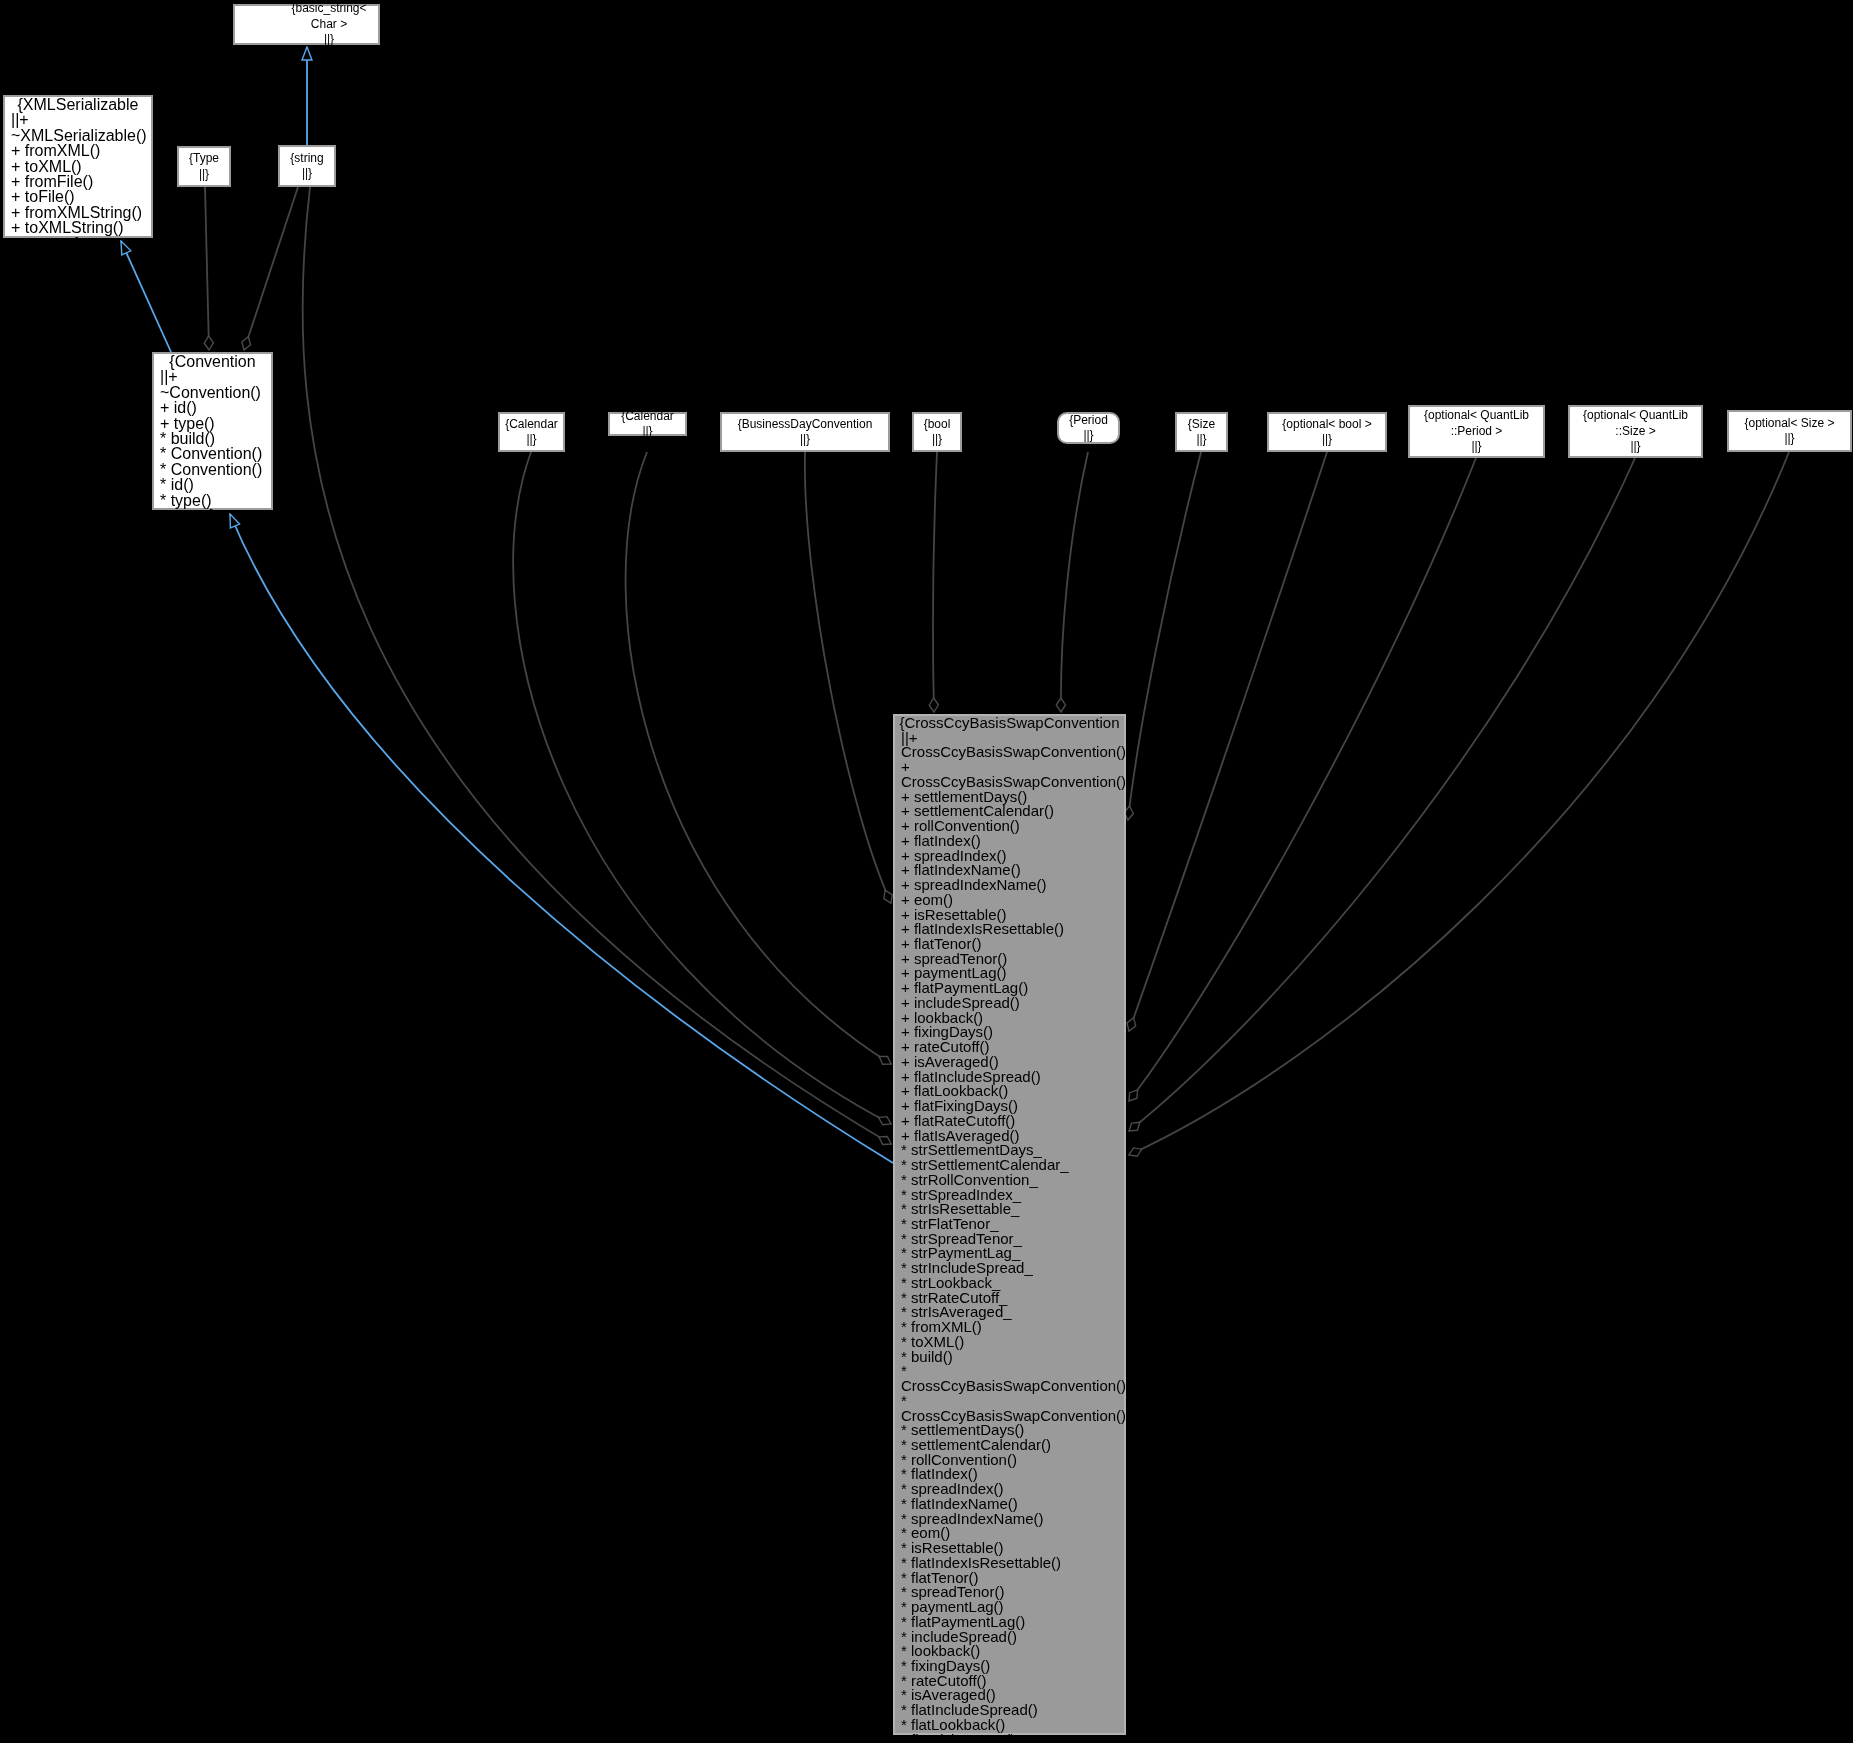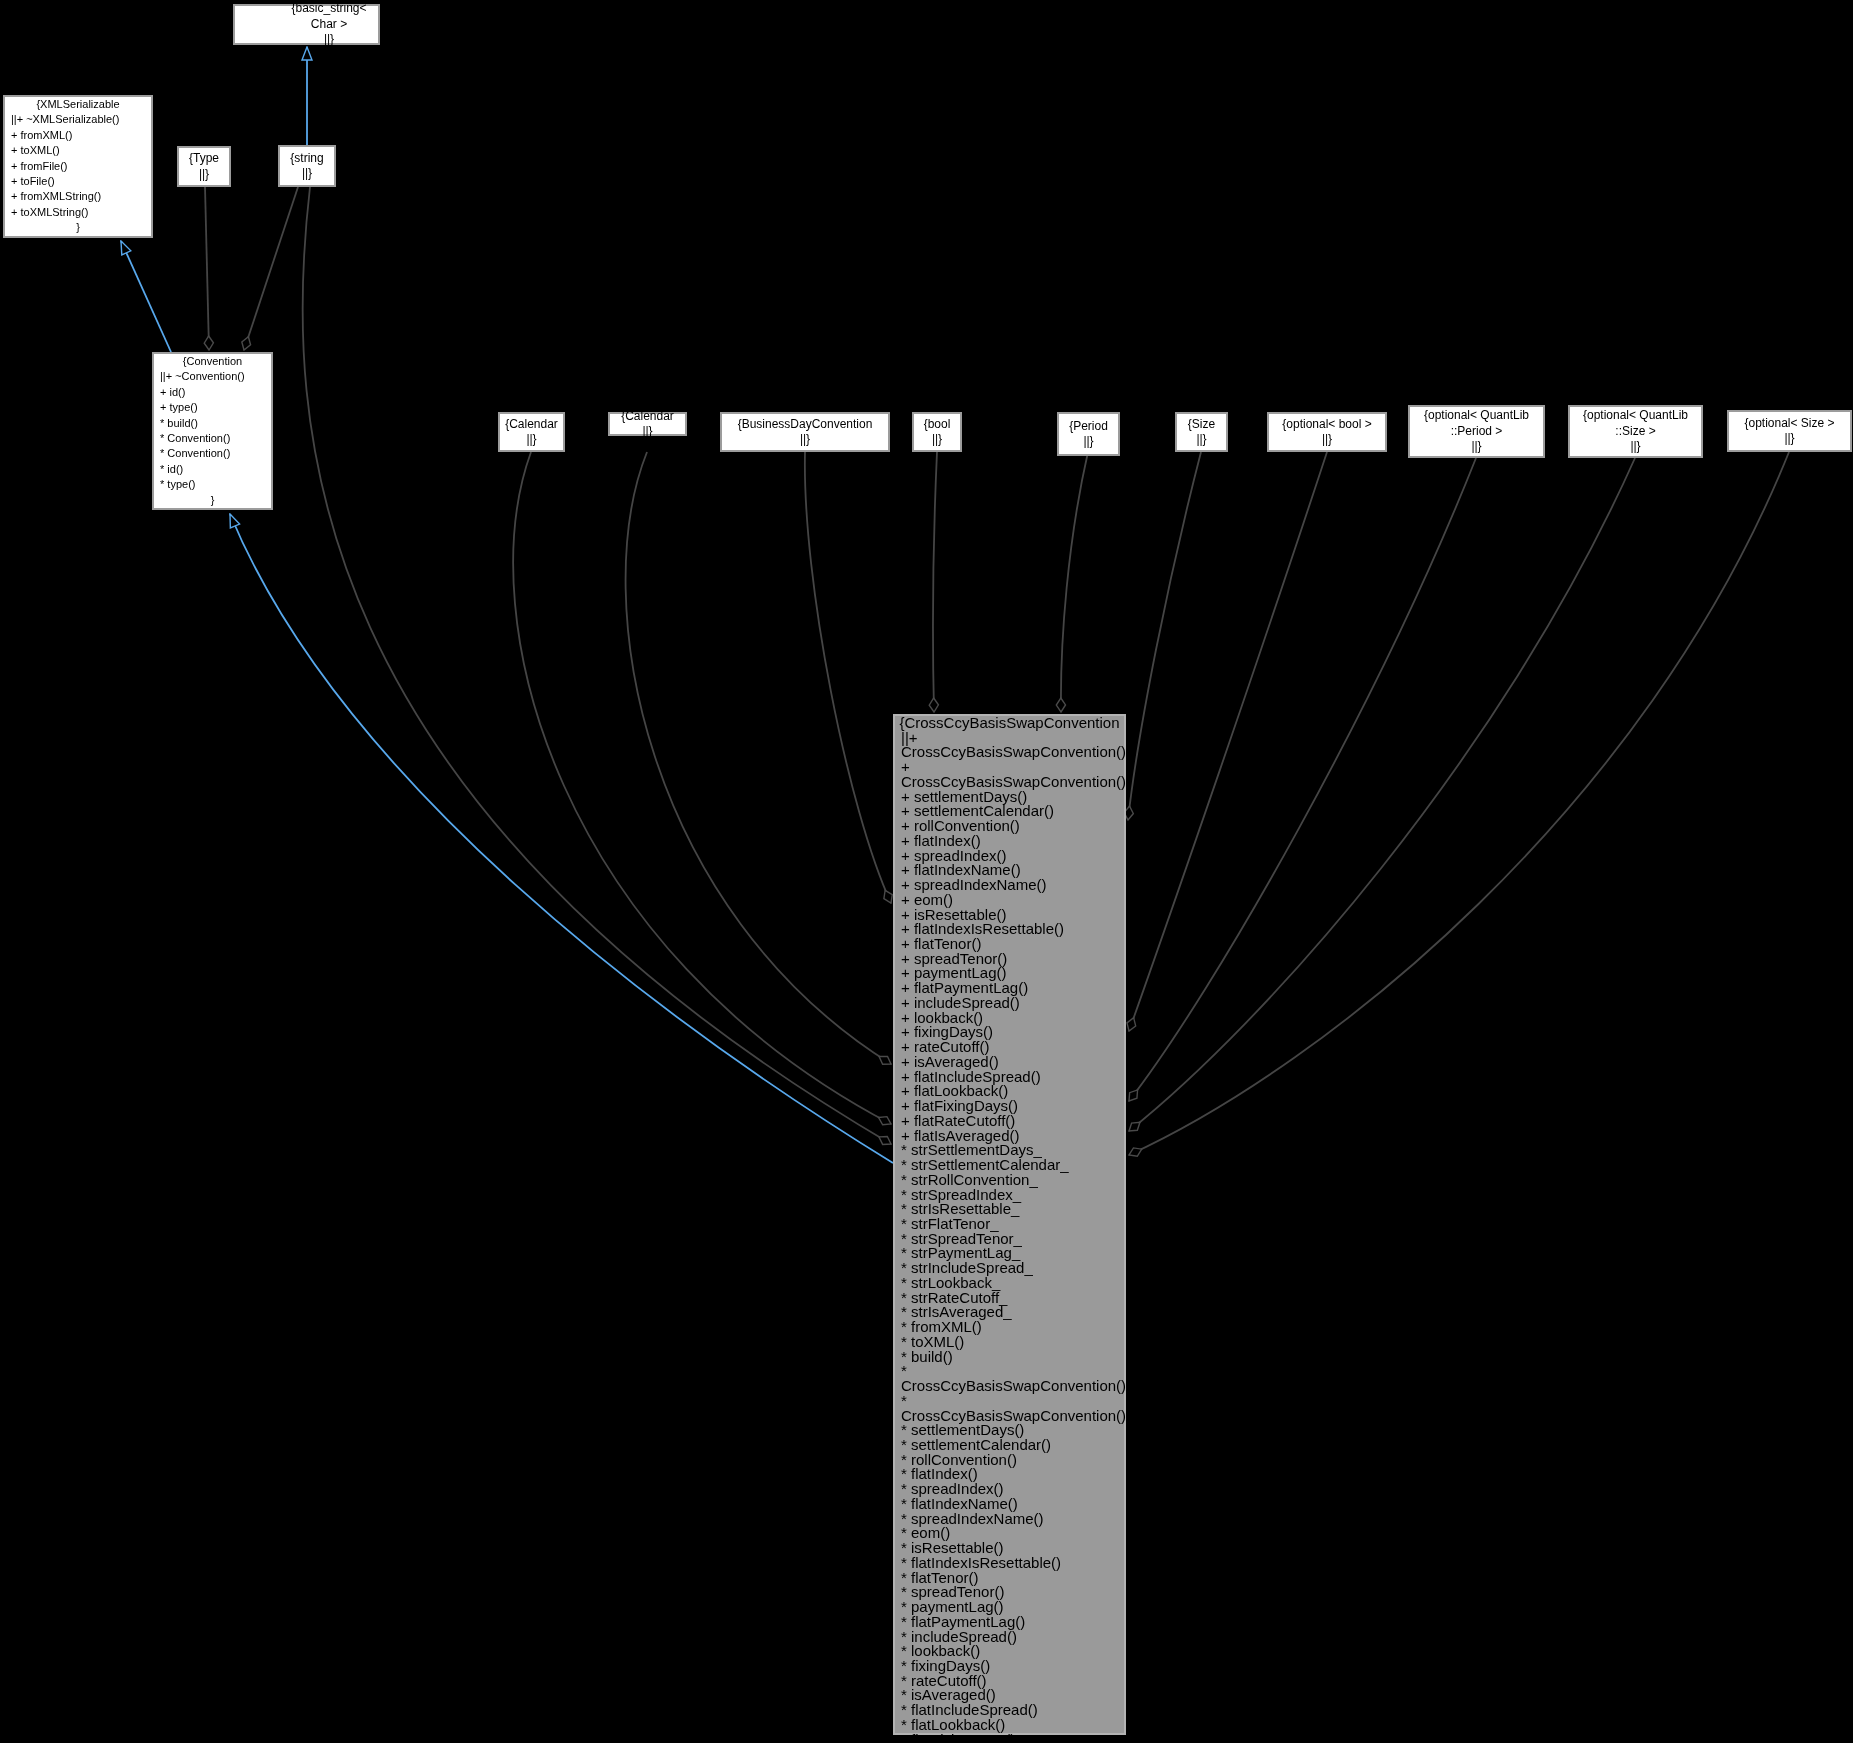--- a/index.html
+++ b/index.html
@@ -3,33 +3,33 @@
 <meta charset="utf-8">
 <style>
   html,body{margin:0;padding:0;background:#000;}
   #canvas{position:relative;width:1853px;height:1743px;background:#000;overflow:hidden;
           font-family:"Liberation Sans",sans-serif;}
   #edges{position:absolute;left:0;top:0;width:100%;height:100%;}
   .node{position:absolute;box-sizing:border-box;background:#ffffff;border:2px solid #9c9c9c;
         color:#000;z-index:2;}
   .simple{display:flex;flex-direction:column;justify-content:center;text-align:center;
           font-size:12px;line-height:15.5px;white-space:pre-line;}
-  .methods{font-size:11px;line-height:15.4px;}
+  .methods{font-size:16px;line-height:15.4px;}
   .methods .t,.methods .c{display:block;text-align:center;white-space:pre-line;}
   .methods .b{display:block;text-align:left;padding-left:6px;white-space:pre-line;}
   #n-xml-serializable{left:3px;top:95px;width:150px;height:143px;}
   #n-basic-string{left:233px;top:4px;width:147px;height:41px;padding-left:45px;}
   #n-type{left:177px;top:146px;width:54px;height:41px;}
   #n-string{left:278px;top:145px;width:58px;height:42px;}
   #n-convention{left:152px;top:352px;width:121px;height:158px;}
   #n-natural{left:498px;top:412px;width:67px;height:40px;}
   #n-calendar{left:608px;top:412px;width:79px;height:24px;}
   #n-business-day-convention{left:720px;top:412px;width:170px;height:40px;}
   #n-bool{left:912px;top:412px;width:50px;height:40px;}
-  #n-period{left:1057px;top:412px;width:63px;height:44px;}
+  #n-period{left:1057px;top:412px;width:63px;height:32px;border-radius:10px;}
   #n-size{left:1175px;top:412px;width:53px;height:40px;}
   #n-optional-bool{left:1267px;top:412px;width:120px;height:40px;}
   #n-optional-quantlib-period{left:1408px;top:405px;width:137px;height:53px;}
   #n-optional-quantlib-size{left:1568px;top:405px;width:135px;height:53px;}
   #n-optional-size{left:1727px;top:410px;width:125px;height:42px;}
   #n-cross-ccy{left:893px;top:714px;width:233px;height:1021px;background:#9a9a9a;
                border-color:#b3b3b3;font-size:15px;line-height:14.74px;}
 </style>
 </head>
 <body>

